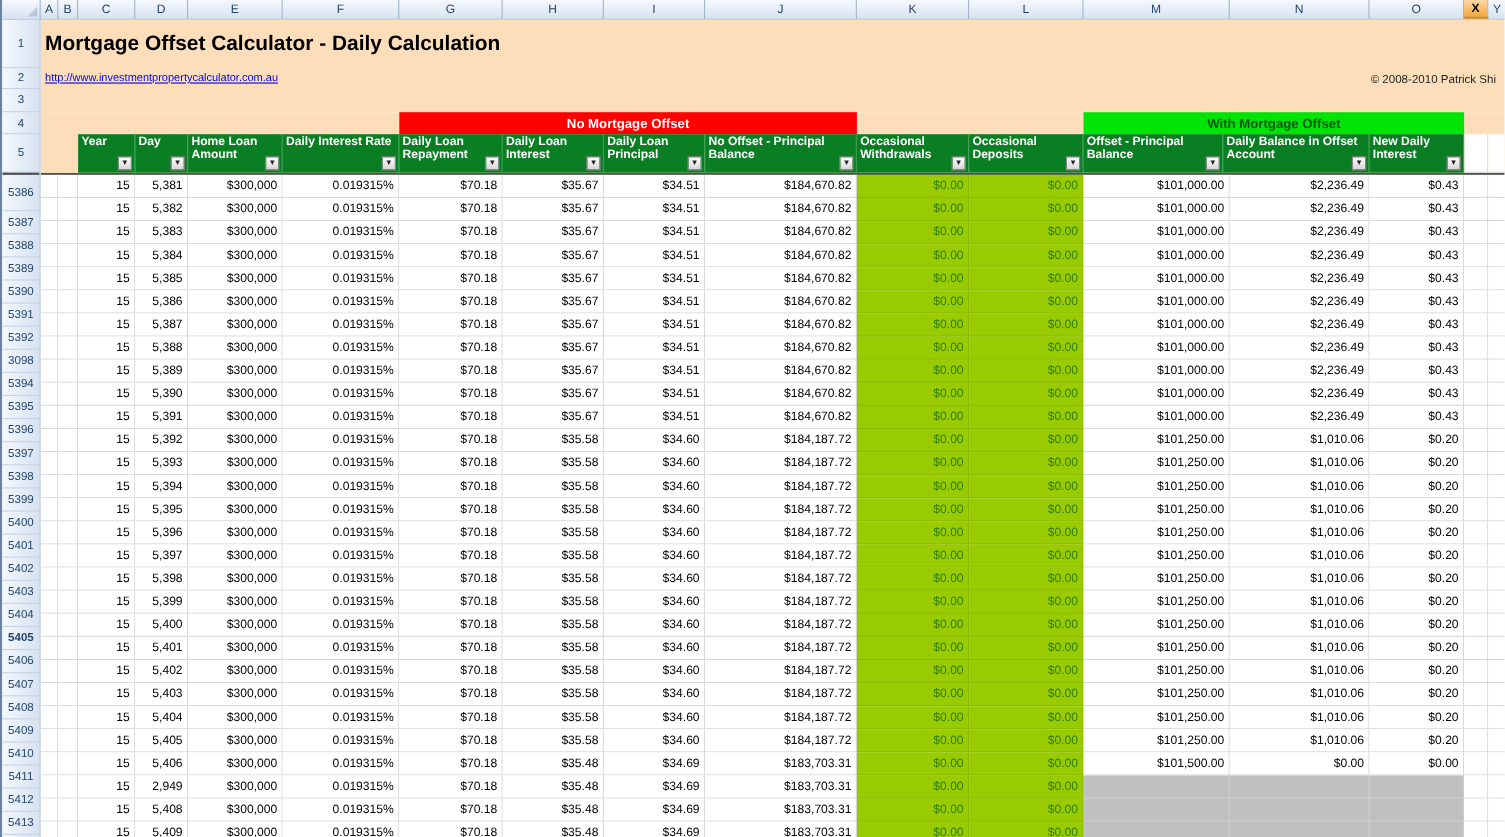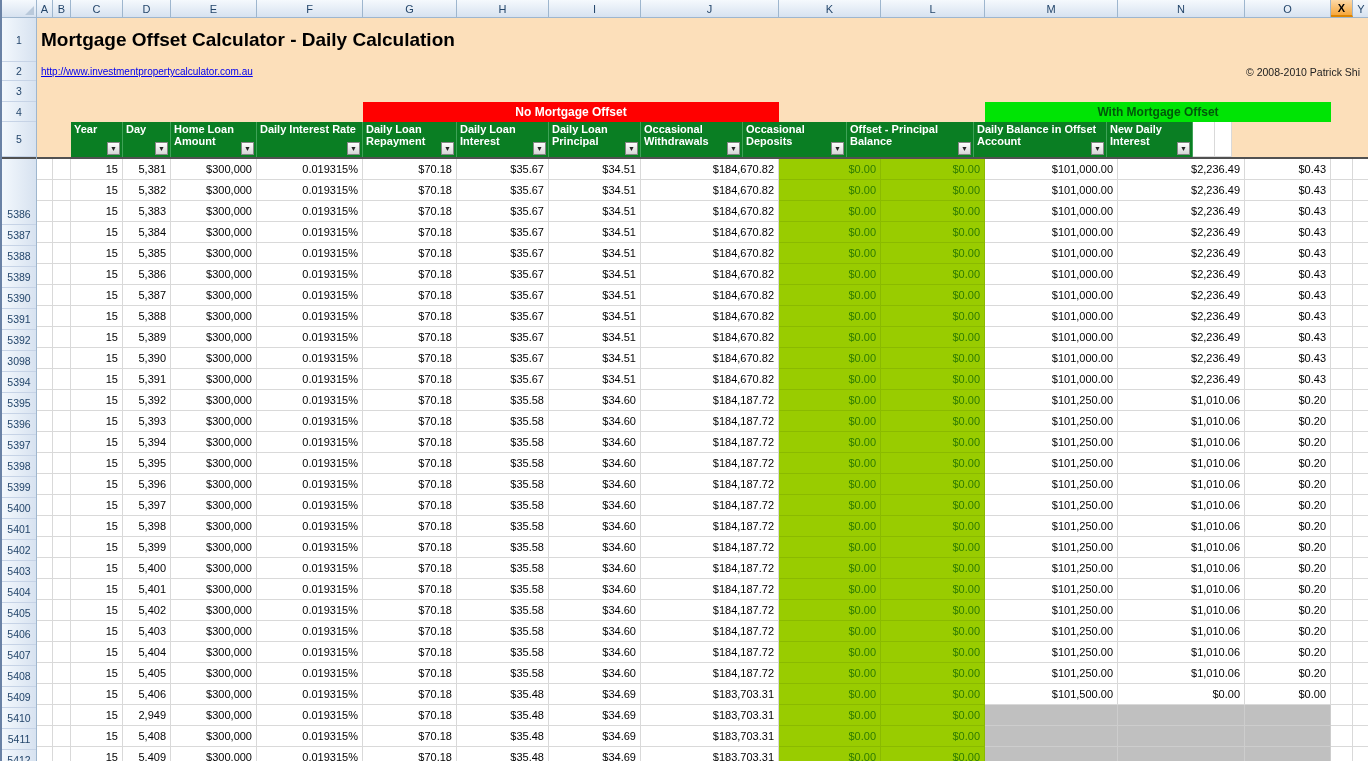--- a/index.html
+++ b/index.html
@@ -82,40 +82,40 @@
       </div>
   </div>
 
   <div class="rowheads" id="rowHeads">
       <div class="rowhead" style="height: 44px;">1</div>
       <div class="rowhead" style="height: 19px;">2</div>
       <div class="rowhead" style="height: 21px;">3</div>
       <div class="rowhead" style="height: 20px;">4</div>
       <div class="rowhead" style="height: 35px;">5</div>
       <div class="rhspacer"></div>
-      <div class="rowhead" style="height: 21px; margin-top: 45px;">5386</div>
+      <div class="rowhead" style="height: 33px;">5386</div>
       <div class="rowhead" style="height: 21px;">5387</div>
       <div class="rowhead" style="height: 21px;">5388</div>
       <div class="rowhead" style="height: 21px;">5389</div>
       <div class="rowhead" style="height: 21px;">5390</div>
       <div class="rowhead" style="height: 21px;">5391</div>
       <div class="rowhead" style="height: 21px;">5392</div>
       <div class="rowhead" style="height: 21px;">3098</div>
       <div class="rowhead" style="height: 21px;">5394</div>
       <div class="rowhead" style="height: 21px;">5395</div>
       <div class="rowhead" style="height: 21px;">5396</div>
       <div class="rowhead" style="height: 21px;">5397</div>
       <div class="rowhead" style="height: 21px;">5398</div>
       <div class="rowhead" style="height: 21px;">5399</div>
       <div class="rowhead" style="height: 21px;">5400</div>
       <div class="rowhead" style="height: 21px;">5401</div>
       <div class="rowhead" style="height: 21px;">5402</div>
       <div class="rowhead" style="height: 21px;">5403</div>
       <div class="rowhead" style="height: 21px;">5404</div>
-      <div class="rowhead" style="height: 21px;">5405</div>
+      <div class="rowhead" style="height: 21px; font-weight: bold;">5405</div>
       <div class="rowhead" style="height: 21px;">5406</div>
       <div class="rowhead" style="height: 21px;">5407</div>
       <div class="rowhead" style="height: 21px;">5408</div>
       <div class="rowhead" style="height: 21px;">5409</div>
       <div class="rowhead" style="height: 21px;">5410</div>
       <div class="rowhead" style="height: 21px; text-align: right;">5411</div>
       <div class="rowhead" style="height: 21px;">5412</div>
       <div class="rowhead" style="height: 21px;">5413</div>
       <div class="rowhead" style="height: 21px;">5414</div>
     </div>
@@ -151,20 +151,23 @@
             </div></div>
           <div class="hcell" style="width: 94px;"><span class="hlabel">Daily Loan Repayment</span><div class="filter">
               <span class="arrow">▼</span>
             </div></div>
           <div class="hcell" style="width: 92px;"><span class="hlabel">Daily Loan Interest</span><div class="filter">
               <span class="arrow">▼</span>
             </div></div>
           <div class="hcell" style="width: 92px;"><span class="hlabel">Daily Loan Principal</span><div class="filter">
               <span class="arrow">▼</span>
             </div></div>
+          <div class="hcell" style="width: 138px;"><span class="hlabel">No Offset - Principal Balance</span><div class="filter">
+              <span class="arrow">▼</span>
+            </div></div>
           <div class="hcell" style="width: 102px;"><span class="hlabel">Occasional Withdrawals</span><div class="filter">
               <span class="arrow">▼</span>
             </div></div>
           <div class="hcell" style="width: 104px;"><span class="hlabel">Occasional Deposits</span><div class="filter">
               <span class="arrow">▼</span>
             </div></div>
           <div class="hcell" style="width: 127px;"><span class="hlabel">Offset - Principal Balance</span><div class="filter">
               <span class="arrow">▼</span>
             </div></div>
           <div class="hcell" style="width: 133px;"><span class="hlabel">Daily Balance in Offset Account</span><div class="filter">

